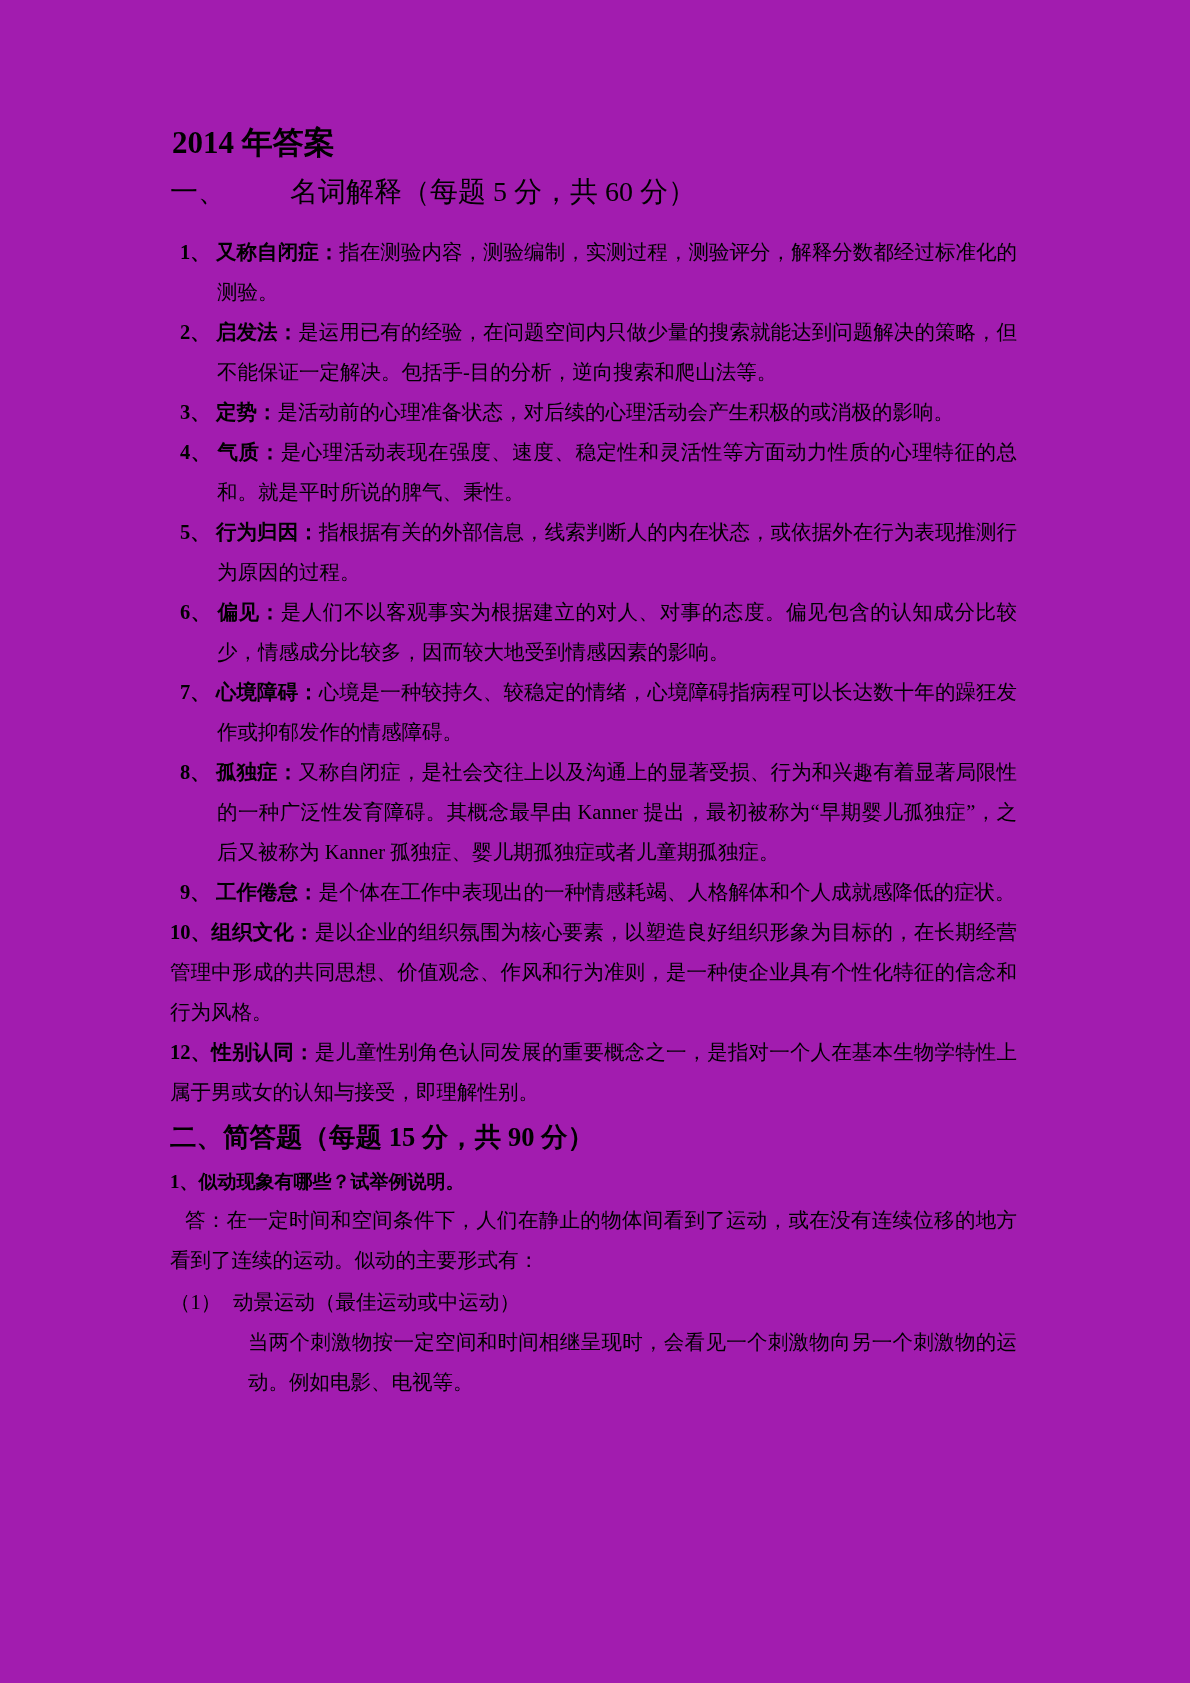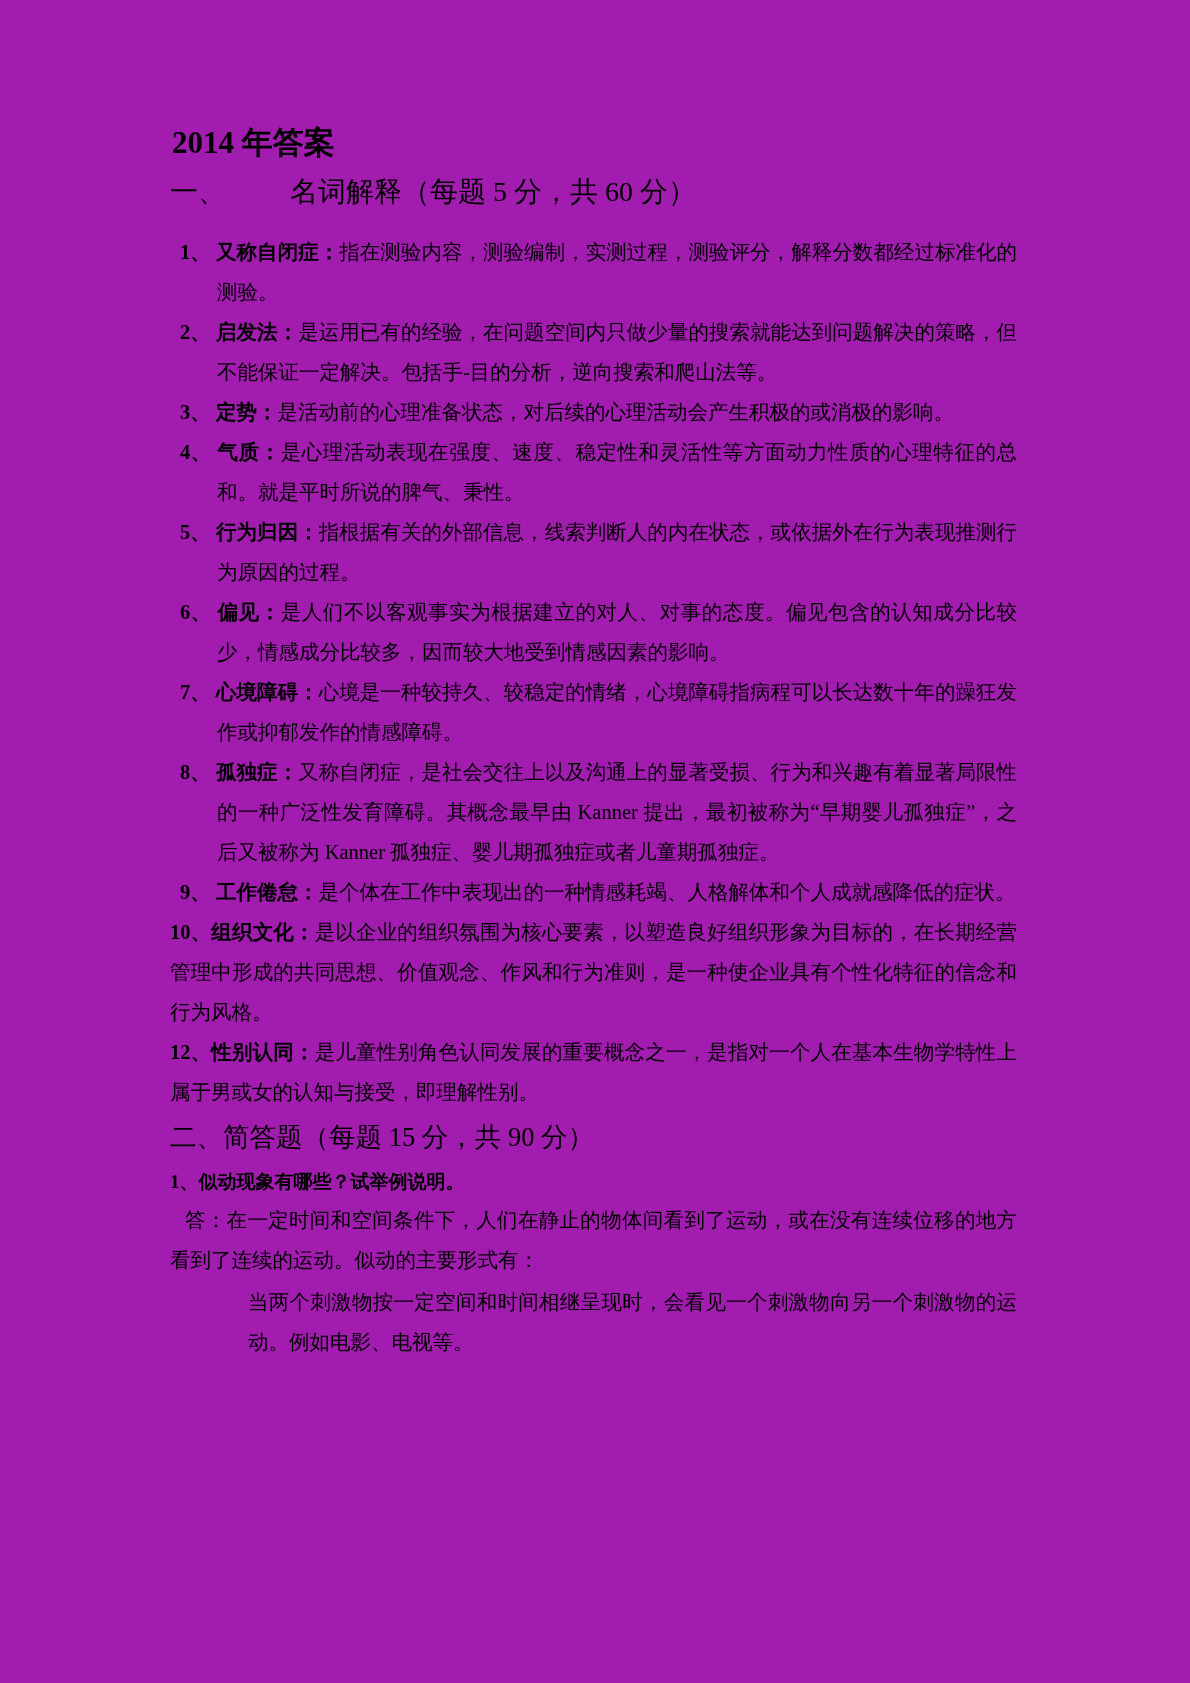--- a/index.html
+++ b/index.html
@@ -50,21 +50,21 @@
   }
   .flush {
     padding-left: 0;
     text-indent: 0;
   }
   .b {
     font-weight: 700;
   }
   .h2 {
     font-size: 26.5px;
-    font-weight: 400;
+    font-weight: 700;
     line-height: 46px;
     margin: 2px 0 2px 0;
   }
   .q-label {
     font-size: 19px;
     font-weight: 700;
     line-height: 40px;
     margin: 2px 0 0 0;
   }
   .answer-intro {
@@ -115,17 +115,18 @@
 
 
     <p class="item flush"><span class="b">12、</span><span class="b">性别认同：</span><span>是儿童性别角色认同发展的重要概念之一，是指对一个人在基本生物学特性上属于男或女的认知与接受，即理解性别。</span></p>
 
     <div class="h2">二、简答题（每题 15 分，共 90 分）</div>
 
     <p class="q-label">1、似动现象有哪些？试举例说明。</p>
 
     <p class="para answer-intro">答：在一定时间和空间条件下，人们在静止的物体间看到了运动，或在没有连续位移的地方看到了连续的运动。似动的主要形式有：</p>
 
+    <p class="para list-line"><span class="list-marker">（1）</span><span>动景运动（最佳运动或中运动）</span></p>
 
     <p class="para list-detail">当两个刺激物按一定空间和时间相继呈现时，会看见一个刺激物向另一个刺激物的运动。例如电影、电视等。</p>
 
   </div>
 </div>
 
 </body></html>

